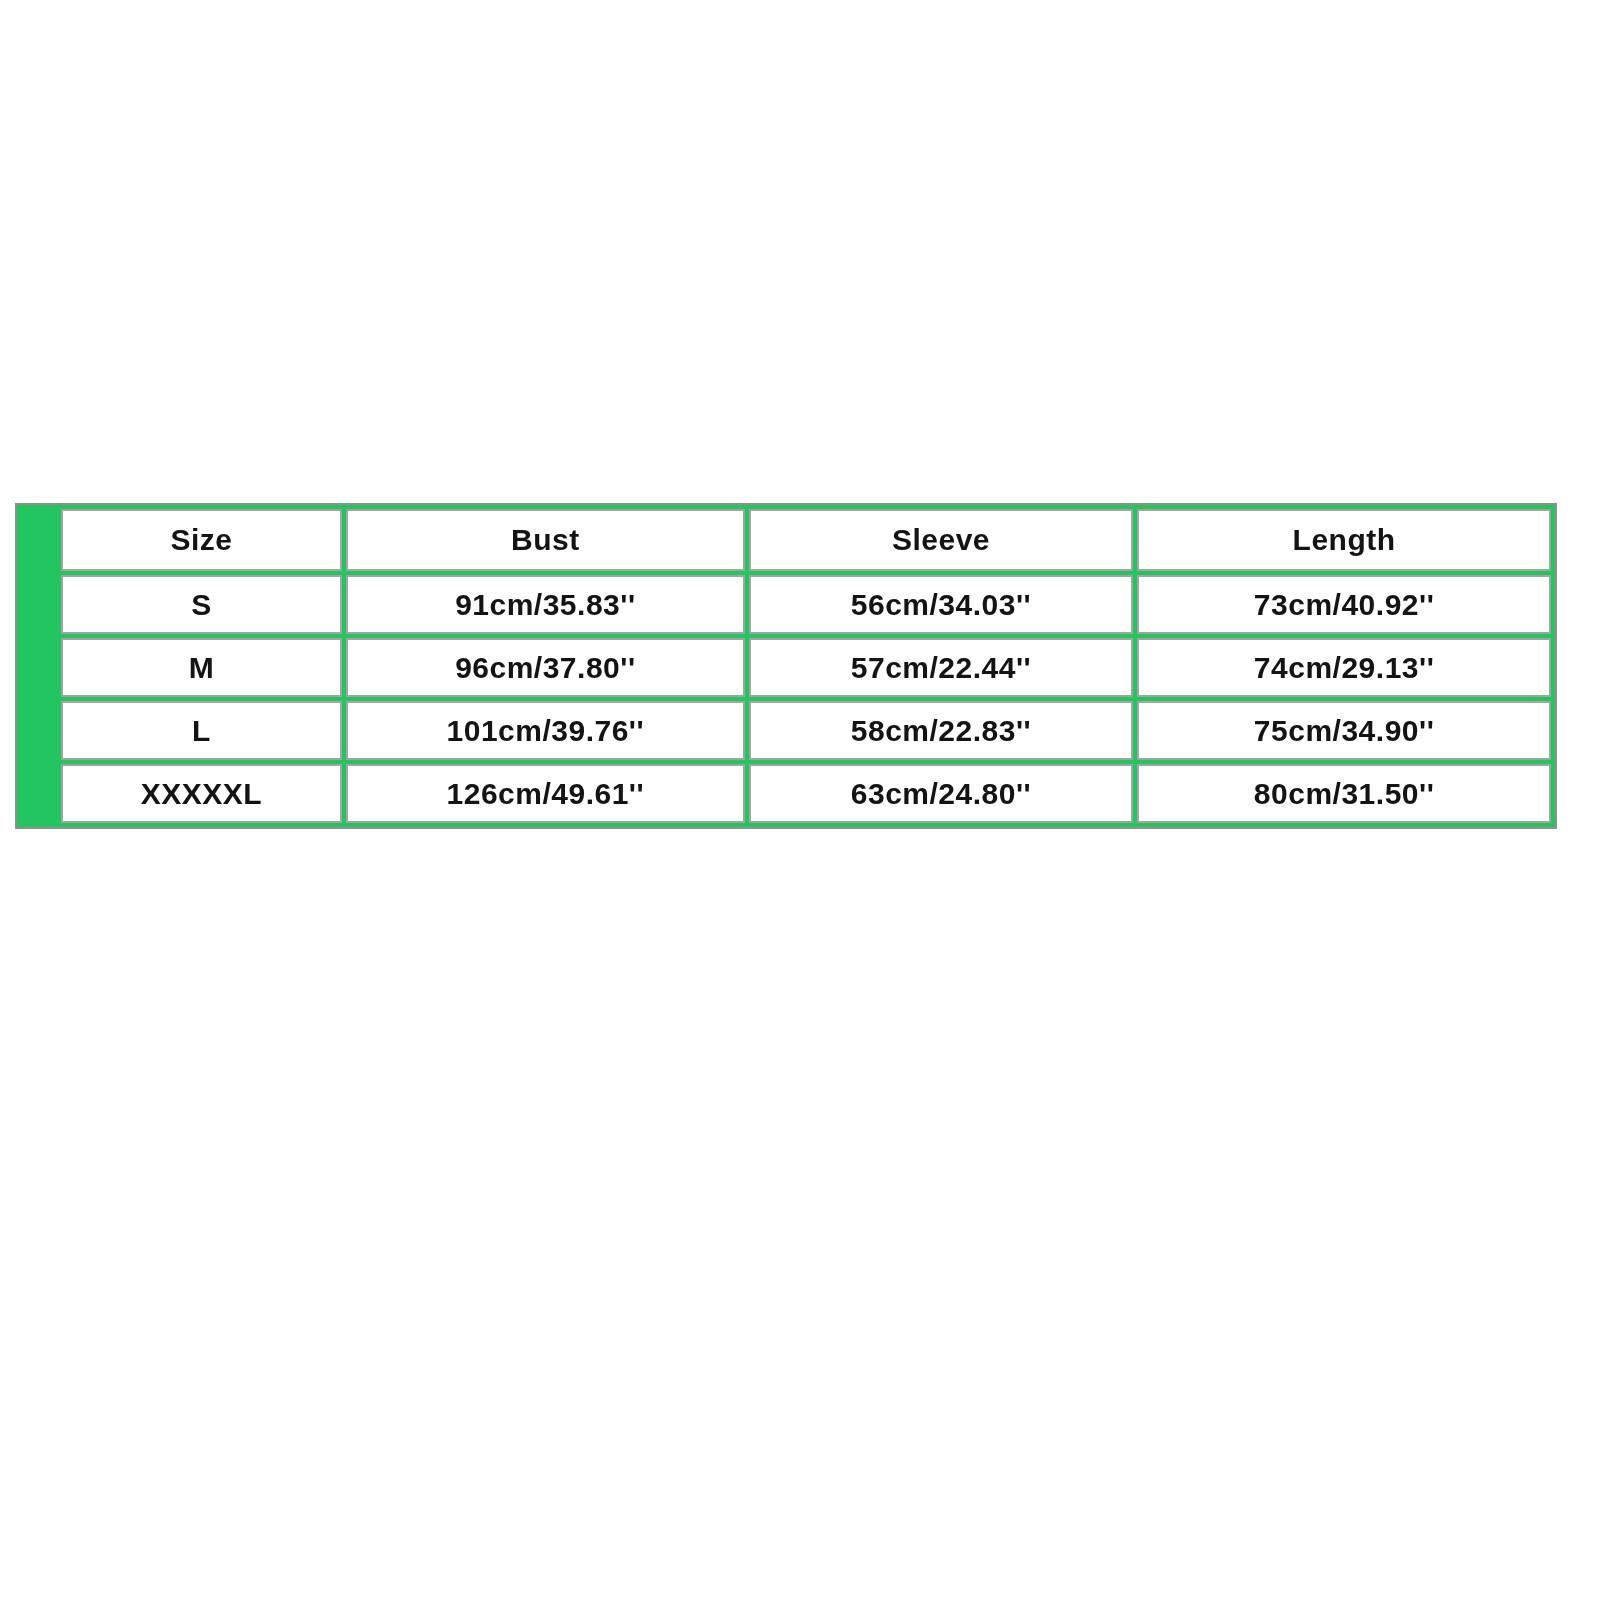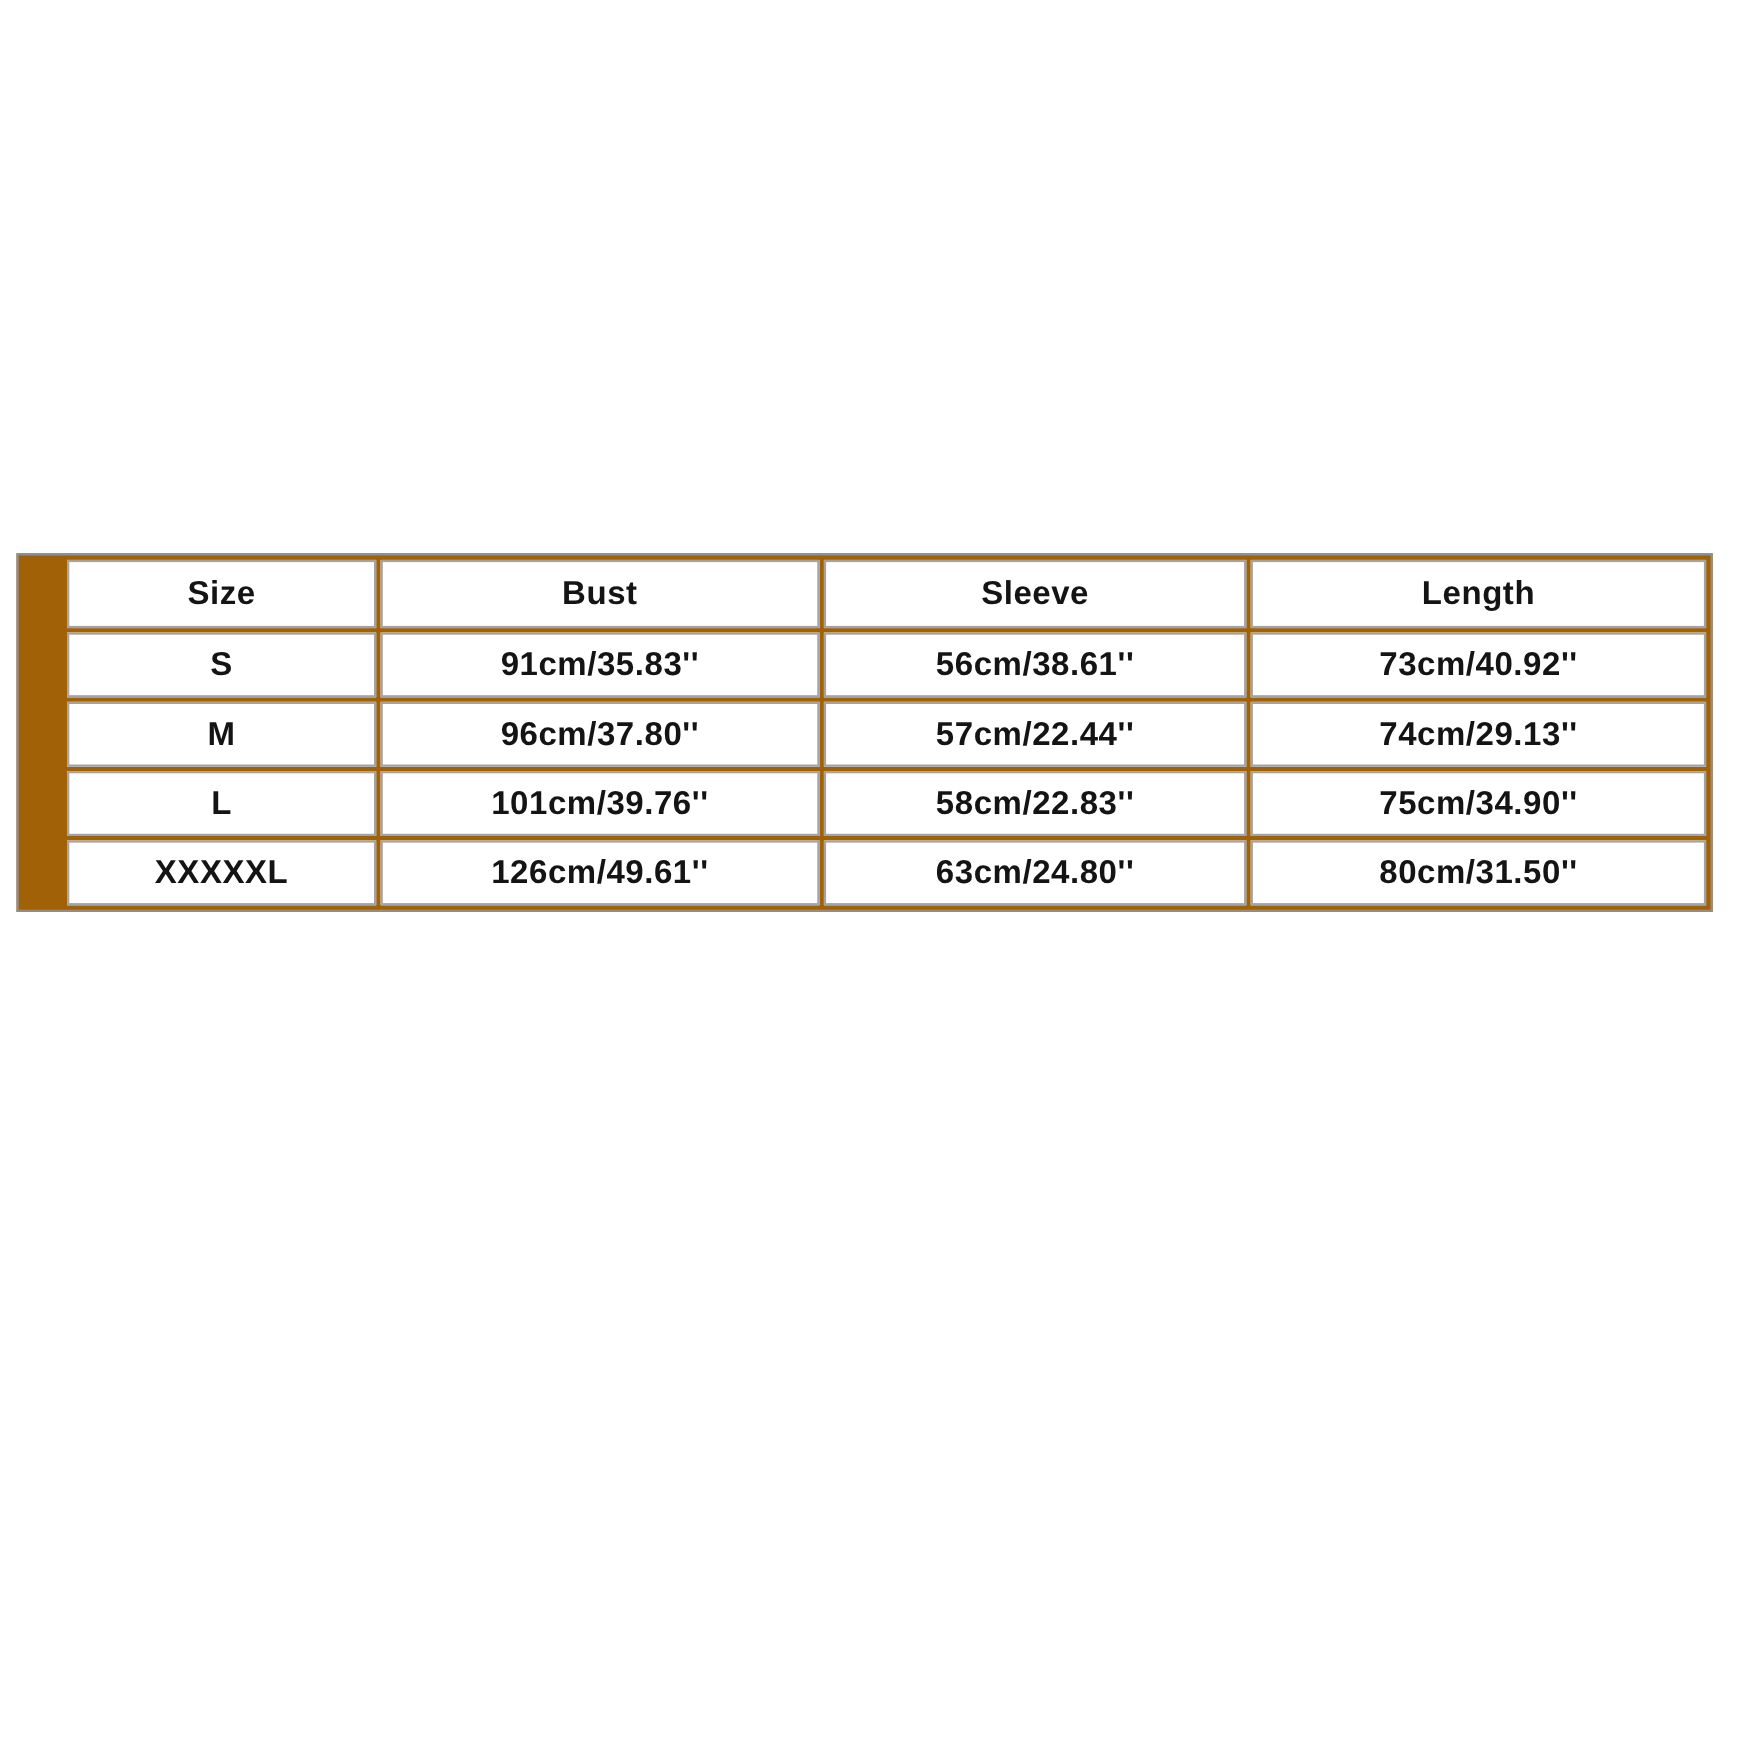--- a/index.html
+++ b/index.html
@@ -19,21 +19,21 @@
     position: absolute;
     left: 15px;
     top: 503px;
     width: 1542px;
   }
   table.size-chart {
     width: 100%;
     border-collapse: separate;
     border-spacing: 4px;
     border: 2px solid #8f8f8f;
-    background: #a16207;
+    background: #22c55e;
     padding-left: 40px;
   }
   table.size-chart th,
   table.size-chart td {
     border: 2px solid #a3a3a3;
     background: #ffffff;
     text-align: center;
     vertical-align: middle;
     font-weight: bold;
     color: #141414;
@@ -63,21 +63,21 @@
           <th>Size</th>
           <th>Bust</th>
           <th>Sleeve</th>
           <th>Length</th>
         </tr>
       </thead>
       <tbody>
         <tr>
           <td>S</td>
           <td>91cm/35.83''</td>
-          <td>56cm/38.61''</td>
+          <td>56cm/34.03''</td>
           <td>73cm/40.92''</td>
         </tr>
         <tr>
           <td>M</td>
           <td>96cm/37.80''</td>
           <td>57cm/22.44''</td>
           <td>74cm/29.13''</td>
         </tr>
         <tr>
           <td>L</td>

